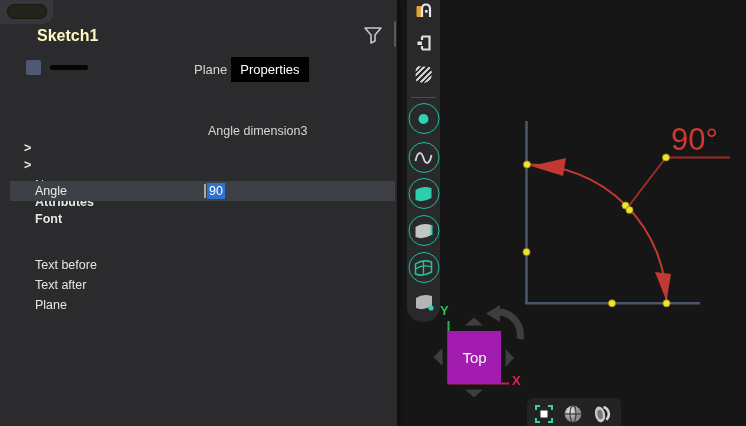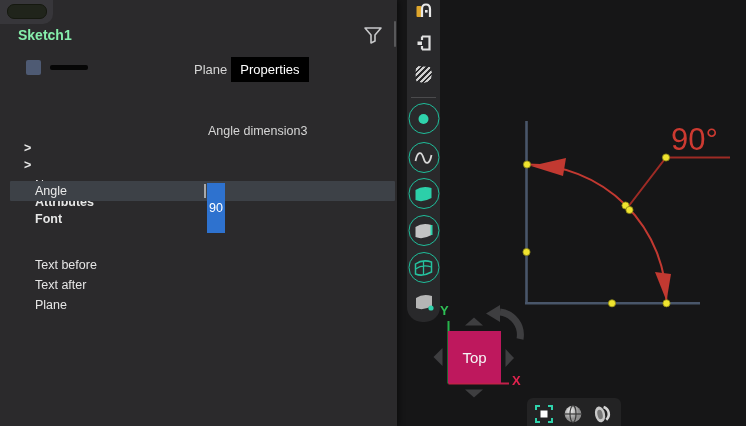--- a/index.html
+++ b/index.html
@@ -6,21 +6,21 @@
   html,body { width:746px; height:426px; overflow:hidden; background:#161617;
               font-family:"Liberation Sans", sans-serif; }
 
   
   #panel { position:absolute; left:0; top:0; width:397px; height:426px;
            background:#2b2a2c; box-shadow:2px 0 6px rgba(0,0,0,.45); }
   #window-tab { position:absolute; left:0; top:0; width:53px; height:24px;
                 background:#37363a; border-radius:0 0 10px 0; }
   #window-pill { position:absolute; left:7px; top:4px; width:40px; height:15px;
                  background:#20241b; border:1px solid #15180f; border-radius:7px; }
-  #panel-title { position:absolute; left:18px; top:27px; font-size:14px; font-weight:bold; color:#86efac; }
+  #panel-title { position:absolute; left:37px; top:27px; font-size:16px; font-weight:bold; color:#fef9c3; }
   #filter-icon { position:absolute; left:362px; top:24px; }
   #scroll-thumb { position:absolute; left:394px; top:21px; width:2px; height:26px; background:#58585a; border-radius:1px; }
 
   #swatch { position:absolute; left:26px; top:60px; width:15px; height:15px; background:#4e5a73; border-radius:2px; }
   #style-line { position:absolute; left:50px; top:65px; width:38px; height:5px; background:#060606; border-radius:2px; }
 
   #tabs { position:absolute; left:190px; top:56px; display:flex; align-items:center; height:26px; }
   .tab { font-size:13px; color:#d6d6d6; padding:5px 4px; cursor:default; white-space:nowrap; }
   .tab.active { background:#000; color:#fff; padding:5px 9px; }
 
@@ -30,39 +30,39 @@
   .prow .lbl { position:absolute; left:35px; top:10px;margin-top:44px; }
   .prow .lbl.b { font-weight:bold; }
   .prow .chev { position:absolute; left:24px; top:0; font-weight:bold; color:#e6e6e6; }
   .prow .val { position:absolute; left:208px; top:0; color:#d6d6d6; }
 
   #angle-row { position:absolute; left:10px; top:181px; width:385px; height:20px;
                background:#3d4147; border-radius:1px; }
   #angle-row .lbl { position:absolute; left:25px; top:3px; font-size:12.5px; color:#eaeaea; }
   #angle-caret { position:absolute; left:194px; top:3px; width:2px; height:14px; background:#a8a8a8; }
   #angle-value { position:absolute; left:197px; top:2px; font-size:12.5px; color:#fff;
-                 background:#2e72cf; padding:18px 2px; }
+                 background:#2e72cf; padding:1px 2px; }
 
   
   #mid-toolbar { position:absolute; left:407px; top:0; width:33px; height:322px;
                  background:#29292b; border-radius:0 0 15px 15px; }
   .tool { position:absolute; left:50%; transform:translateX(-50%); display:flex; align-items:center; justify-content:center; }
   .circle-btn { width:31px; height:31px; border:1.5px solid #1fbd9a; border-radius:50%;
                 display:flex; align-items:center; justify-content:center; }
   #tool-divider { position:absolute; left:4px; top:97px; width:25px; height:1px; background:#4b4b4d; }
   #hatch-box { width:17px; height:17px; border-radius:3px;
     background:repeating-linear-gradient(135deg, transparent 0 2px, #cfcfcf 2px 4px);
     clip-path:polygon(12% 0,88% 6%,100% 40%,92% 88%,50% 100%,8% 90%,0 45%,6% 10%); }
 
   
   #sketch-svg { position:absolute; left:0; top:0; }
 
   
   #view-cube { position:absolute; left:448px; top:331px; width:53px; height:52px;
-               background:#be185d; display:flex; align-items:center; justify-content:center;
+               background:#a21caf; display:flex; align-items:center; justify-content:center;
                color:#f5f5f5; font-size:15px; }
   #axis-y-label { position:absolute; left:440px; top:303px; color:#2ebf55; font-weight:bold; font-size:13px; }
   #axis-x-label { position:absolute; left:512px; top:373px; color:#e0234e; font-weight:bold; font-size:13px; }
 
   
   #bottom-toolbar { position:absolute; left:527px; top:398px; width:94px; height:32px;
                     background:#232324; border-radius:6px 6px 0 0;
                     display:flex; align-items:center; gap:9px; padding:0 7px; }
 </style>
 </head>

